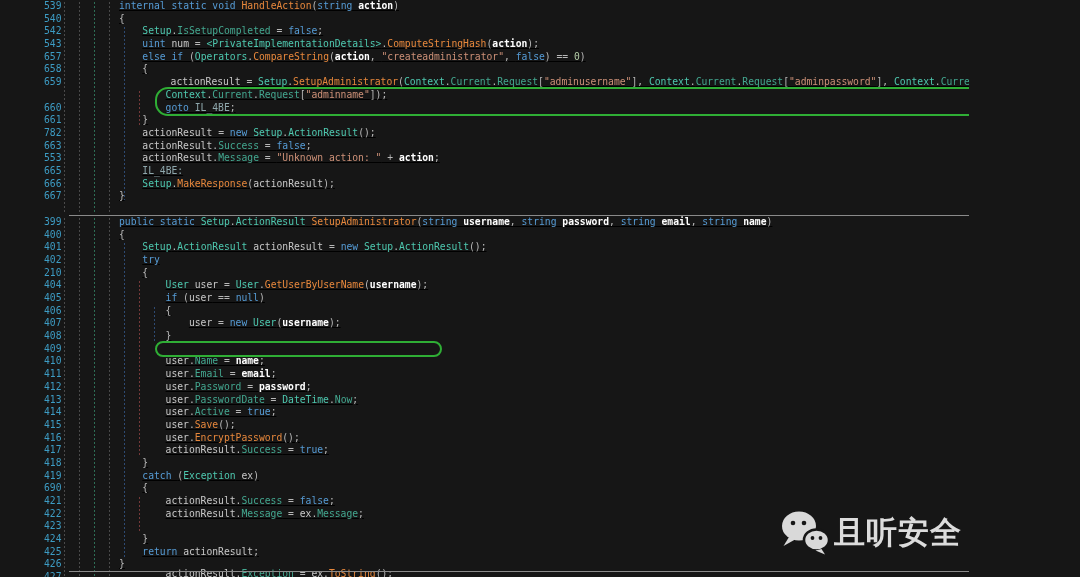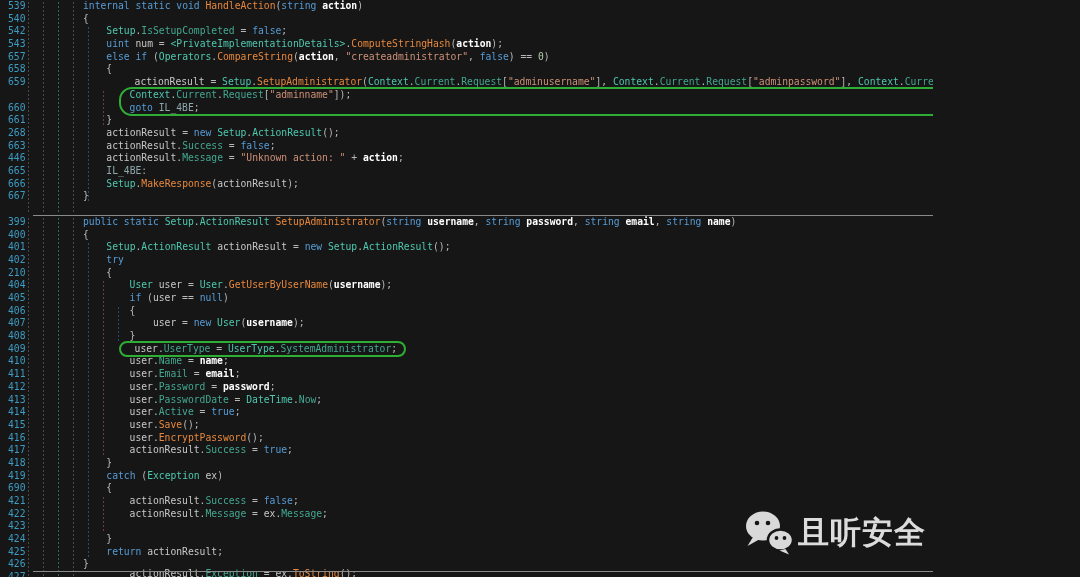--- a/index.html
+++ b/index.html
@@ -4,26 +4,26 @@
 <style>
   :root{
     --bg:#161616;
   }
   html,body{margin:0;padding:0;}
   body{
     width:1080px;height:577px;overflow:hidden;
     background:var(--bg);
     font-family:"DejaVu Sans Mono","Liberation Mono",monospace;
   }
-  .screen{position:relative;width:933px;height:577px;overflow:hidden;background:var(--bg);}
+  .screen{position:relative;width:933px;height:577px;overflow:hidden;background:var(--bg);padding-left:36px;}
   .editor{position:relative;width:1080px;height:577px;overflow:hidden;}
   .section{position:relative;}
   .row{position:relative;height:12.7px;line-height:12.7px;font-size:9.7px;white-space:pre;z-index:2;}
   .lnum{position:absolute;left:8px;top:0;color:var(--lineNumber);}
-  .code{position:absolute;top:0;}
+  .code{position:absolute;top:0;text-decoration:underline;}
   .t-kw{color:var(--kw);}
   .t-ty{color:var(--ty);}
   .t-me{color:var(--me);}
   .t-m{color:var(--m);}
   .t-st{color:var(--st);}
   .t-pa{color:var(--pa);font-weight:bold;}
   .t-lo{color:var(--lo);}
   .t-pu{color:var(--pu);}
   .t-nu{color:var(--nu);}
   .t-lb{color:var(--lb);text-align:center;}
@@ -55,23 +55,23 @@
         <div class="row"><span class="lnum">539</span><span class="code" style="left: 83px;"><span class="t-kw">internal static void </span><span class="t-m">HandleAction</span><span class="t-pu">(</span><span class="t-kw">string </span><span class="t-pa">action</span><span class="t-pu">)</span></span></div>
         <div class="row"><span class="lnum">540</span><span class="code" style="left: 83px;"><span class="t-pu">{</span></span></div>
         <div class="row"><span class="lnum">542</span><span class="code" style="left: 106.3px;"><span class="t-ty">Setup</span><span class="t-pu">.</span><span class="t-me">IsSetupCompleted</span><span class="t-pu"> = </span><span class="t-kw">false</span><span class="t-pu">;</span></span></div>
         <div class="row"><span class="lnum">543</span><span class="code" style="left: 106.3px;"><span class="t-kw">uint </span><span class="t-lo">num</span><span class="t-pu"> = </span><span class="t-ty">&lt;PrivateImplementationDetails&gt;</span><span class="t-pu">.</span><span class="t-m">ComputeStringHash</span><span class="t-pu">(</span><span class="t-pa">action</span><span class="t-pu">);</span></span></div>
         <div class="row"><span class="lnum">657</span><span class="code" style="left: 106.3px;"><span class="t-kw">else if </span><span class="t-pu">(</span><span class="t-ty">Operators</span><span class="t-pu">.</span><span class="t-m">CompareString</span><span class="t-pu">(</span><span class="t-pa">action</span><span class="t-pu">, </span><span class="t-st">"createadministrator"</span><span class="t-pu">, </span><span class="t-kw">false</span><span class="t-pu">) == </span><span class="t-nu">0</span><span class="t-pu">)</span></span></div>
         <div class="row"><span class="lnum">658</span><span class="code" style="left: 106.3px;"><span class="t-pu">{</span></span></div>
         <div class="row"><span class="lnum">659</span><span class="code" style="left: 134.6px;"><span class="t-lo">actionResult</span><span class="t-pu"> = </span><span class="t-ty">Setup</span><span class="t-pu">.</span><span class="t-m">SetupAdministrator</span><span class="t-pu">(</span><span class="t-ty">Context</span><span class="t-pu">.</span><span class="t-me">Current</span><span class="t-pu">.</span><span class="t-me">Request</span><span class="t-pu">[</span><span class="t-st">"adminusername"</span><span class="t-pu">], </span><span class="t-ty">Context</span><span class="t-pu">.</span><span class="t-me">Current</span><span class="t-pu">.</span><span class="t-me">Request</span><span class="t-pu">[</span><span class="t-st">"adminpassword"</span><span class="t-pu">], </span><span class="t-ty">Context</span><span class="t-pu">.</span><span class="t-me">Current</span><span class="t-pu">.</span><span class="t-me">Request</span><span class="t-pu">[</span><span class="t-st">"adminemail"</span><span class="t-pu">],</span></span></div>
         <div class="row"><span class="lnum"></span><span class="code" style="left: 129.6px;"><span class="t-ty">Context</span><span class="t-pu">.</span><span class="t-me">Current</span><span class="t-pu">.</span><span class="t-me">Request</span><span class="t-pu">[</span><span class="t-st">"adminname"</span><span class="t-pu">]);</span></span></div>
         <div class="row"><span class="lnum">660</span><span class="code" style="left: 129.6px;"><span class="t-kw">goto </span><span class="t-lb">IL_4BE</span><span class="t-pu">;</span></span></div>
         <div class="row"><span class="lnum">661</span><span class="code" style="left: 106.3px;"><span class="t-pu">}</span></span></div>
-        <div class="row"><span class="lnum">268</span><span class="code" style="left: 106.3px;"><span class="t-lo">actionResult</span><span class="t-pu"> = </span><span class="t-kw">new </span><span class="t-ty">Setup</span><span class="t-pu">.</span><span class="t-ty">ActionResult</span><span class="t-pu">();</span></span></div>
+        <div class="row"><span class="lnum">782</span><span class="code" style="left: 106.3px;"><span class="t-lo">actionResult</span><span class="t-pu"> = </span><span class="t-kw">new </span><span class="t-ty">Setup</span><span class="t-pu">.</span><span class="t-ty">ActionResult</span><span class="t-pu">();</span></span></div>
         <div class="row"><span class="lnum">663</span><span class="code" style="left: 106.3px;"><span class="t-lo">actionResult</span><span class="t-pu">.</span><span class="t-me">Success</span><span class="t-pu"> = </span><span class="t-kw">false</span><span class="t-pu">;</span></span></div>
-        <div class="row"><span class="lnum">446</span><span class="code" style="left: 106.3px;"><span class="t-lo">actionResult</span><span class="t-pu">.</span><span class="t-me">Message</span><span class="t-pu"> = </span><span class="t-st">"Unknown action: "</span><span class="t-pu"> + </span><span class="t-pa">action</span><span class="t-pu">;</span></span></div>
+        <div class="row"><span class="lnum">553</span><span class="code" style="left: 106.3px;"><span class="t-lo">actionResult</span><span class="t-pu">.</span><span class="t-me">Message</span><span class="t-pu"> = </span><span class="t-st">"Unknown action: "</span><span class="t-pu"> + </span><span class="t-pa">action</span><span class="t-pu">;</span></span></div>
         <div class="row"><span class="lnum">665</span><span class="code" style="left: 106.3px;"><span class="t-lb">IL_4BE:</span></span></div>
         <div class="row"><span class="lnum">666</span><span class="code" style="left: 106.3px;"><span class="t-ty">Setup</span><span class="t-pu">.</span><span class="t-m">MakeResponse</span><span class="t-pu">(</span><span class="t-lo">actionResult</span><span class="t-pu">);</span></span></div>
         <div class="row"><span class="lnum">667</span><span class="code" style="left: 83px;"><span class="t-pu">}</span></span></div>
         <div class="hl-box" style="left: 119px; top: 87.4px; height: 24.4px; right: 2px; border-radius: 13px;"></div>
       </div>
       <div class="section" style="height: 368.3px;">
         <div class="guide" style="left: 28px; top: 2px; height: 364.3px; background-image: repeating-linear-gradient(rgb(74, 74, 74) 0px, rgb(74, 74, 74) 2px, transparent 2px, transparent 4px);"></div>
         <div class="guide" style="left: 43px; top: 2px; height: 364.3px; background-image: repeating-linear-gradient(rgb(74, 74, 74) 0px, rgb(74, 74, 74) 2px, transparent 2px, transparent 4px);"></div>
         <div class="guide" style="left: 58px; top: 2px; height: 364.3px; background-image: repeating-linear-gradient(rgb(46, 110, 86) 0px, rgb(46, 110, 86) 2px, transparent 2px, transparent 4px);"></div>
         <div class="guide" style="left: 73px; top: 2px; height: 364.3px; background-image: repeating-linear-gradient(rgb(74, 74, 74) 0px, rgb(74, 74, 74) 2px, transparent 2px, transparent 4px);"></div>
@@ -82,21 +82,21 @@
         <div class="row"><span class="lnum">399</span><span class="code" style="left: 83px;"><span class="t-kw">public static </span><span class="t-ty">Setup</span><span class="t-pu">.</span><span class="t-ty">ActionResult</span><span class="t-pu"> </span><span class="t-m">SetupAdministrator</span><span class="t-pu">(</span><span class="t-kw">string </span><span class="t-pa">username</span><span class="t-pu">, </span><span class="t-kw">string </span><span class="t-pa">password</span><span class="t-pu">, </span><span class="t-kw">string </span><span class="t-pa">email</span><span class="t-pu">, </span><span class="t-kw">string </span><span class="t-pa">name</span><span class="t-pu">)</span></span></div>
         <div class="row"><span class="lnum">400</span><span class="code" style="left: 83px;"><span class="t-pu">{</span></span></div>
         <div class="row"><span class="lnum">401</span><span class="code" style="left: 106.3px;"><span class="t-ty">Setup</span><span class="t-pu">.</span><span class="t-ty">ActionResult</span><span class="t-pu"> </span><span class="t-lo">actionResult</span><span class="t-pu"> = </span><span class="t-kw">new </span><span class="t-ty">Setup</span><span class="t-pu">.</span><span class="t-ty">ActionResult</span><span class="t-pu">();</span></span></div>
         <div class="row"><span class="lnum">402</span><span class="code" style="left: 106.3px;"><span class="t-kw">try</span></span></div>
         <div class="row"><span class="lnum">210</span><span class="code" style="left: 106.3px;"><span class="t-pu">{</span></span></div>
         <div class="row"><span class="lnum">404</span><span class="code" style="left: 129.6px;"><span class="t-ty">User</span><span class="t-pu"> </span><span class="t-lo">user</span><span class="t-pu"> = </span><span class="t-ty">User</span><span class="t-pu">.</span><span class="t-m">GetUserByUserName</span><span class="t-pu">(</span><span class="t-pa">username</span><span class="t-pu">);</span></span></div>
         <div class="row"><span class="lnum">405</span><span class="code" style="left: 129.6px;"><span class="t-kw">if </span><span class="t-pu">(</span><span class="t-lo">user</span><span class="t-pu"> == </span><span class="t-kw">null</span><span class="t-pu">)</span></span></div>
         <div class="row"><span class="lnum">406</span><span class="code" style="left: 129.6px;"><span class="t-pu">{</span></span></div>
         <div class="row"><span class="lnum">407</span><span class="code" style="left: 152.9px;"><span class="t-lo">user</span><span class="t-pu"> = </span><span class="t-kw">new </span><span class="t-ty">User</span><span class="t-pu">(</span><span class="t-pa">username</span><span class="t-pu">);</span></span></div>
         <div class="row"><span class="lnum">408</span><span class="code" style="left: 129.6px;"><span class="t-pu">}</span></span></div>
-        <div class="row"><span class="lnum">409</span><span class="code" style="left: 134.6px;"><span class="t-lo">user</span><span class="t-pu">.</span><span class="t-me">UserType</span><span class="t-pu"> = </span><span class="t-ty">UserType</span><span class="t-pu">.</span><span class="t-me">SystemAdministrator</span><span class="t-pu">;</span></span></div>
+        <div class="row"><span class="lnum">409</span></div>
         <div class="row"><span class="lnum">410</span><span class="code" style="left: 129.6px;"><span class="t-lo">user</span><span class="t-pu">.</span><span class="t-me">Name</span><span class="t-pu"> = </span><span class="t-pa">name</span><span class="t-pu">;</span></span></div>
         <div class="row"><span class="lnum">411</span><span class="code" style="left: 129.6px;"><span class="t-lo">user</span><span class="t-pu">.</span><span class="t-me">Email</span><span class="t-pu"> = </span><span class="t-pa">email</span><span class="t-pu">;</span></span></div>
         <div class="row"><span class="lnum">412</span><span class="code" style="left: 129.6px;"><span class="t-lo">user</span><span class="t-pu">.</span><span class="t-me">Password</span><span class="t-pu"> = </span><span class="t-pa">password</span><span class="t-pu">;</span></span></div>
         <div class="row"><span class="lnum">413</span><span class="code" style="left: 129.6px;"><span class="t-lo">user</span><span class="t-pu">.</span><span class="t-me">PasswordDate</span><span class="t-pu"> = </span><span class="t-ty">DateTime</span><span class="t-pu">.</span><span class="t-me">Now</span><span class="t-pu">;</span></span></div>
         <div class="row"><span class="lnum">414</span><span class="code" style="left: 129.6px;"><span class="t-lo">user</span><span class="t-pu">.</span><span class="t-me">Active</span><span class="t-pu"> = </span><span class="t-kw">true</span><span class="t-pu">;</span></span></div>
         <div class="row"><span class="lnum">415</span><span class="code" style="left: 129.6px;"><span class="t-lo">user</span><span class="t-pu">.</span><span class="t-m">Save</span><span class="t-pu">();</span></span></div>
         <div class="row"><span class="lnum">416</span><span class="code" style="left: 129.6px;"><span class="t-lo">user</span><span class="t-pu">.</span><span class="t-m">EncryptPassword</span><span class="t-pu">();</span></span></div>
         <div class="row"><span class="lnum">417</span><span class="code" style="left: 129.6px;"><span class="t-lo">actionResult</span><span class="t-pu">.</span><span class="t-me">Success</span><span class="t-pu"> = </span><span class="t-kw">true</span><span class="t-pu">;</span></span></div>
         <div class="row"><span class="lnum">418</span><span class="code" style="left: 106.3px;"><span class="t-pu">}</span></span></div>
         <div class="row"><span class="lnum">419</span><span class="code" style="left: 106.3px;"><span class="t-kw">catch </span><span class="t-pu">(</span><span class="t-ty">Exception</span><span class="t-pu"> </span><span class="t-lo">ex</span><span class="t-pu">)</span></span></div>

